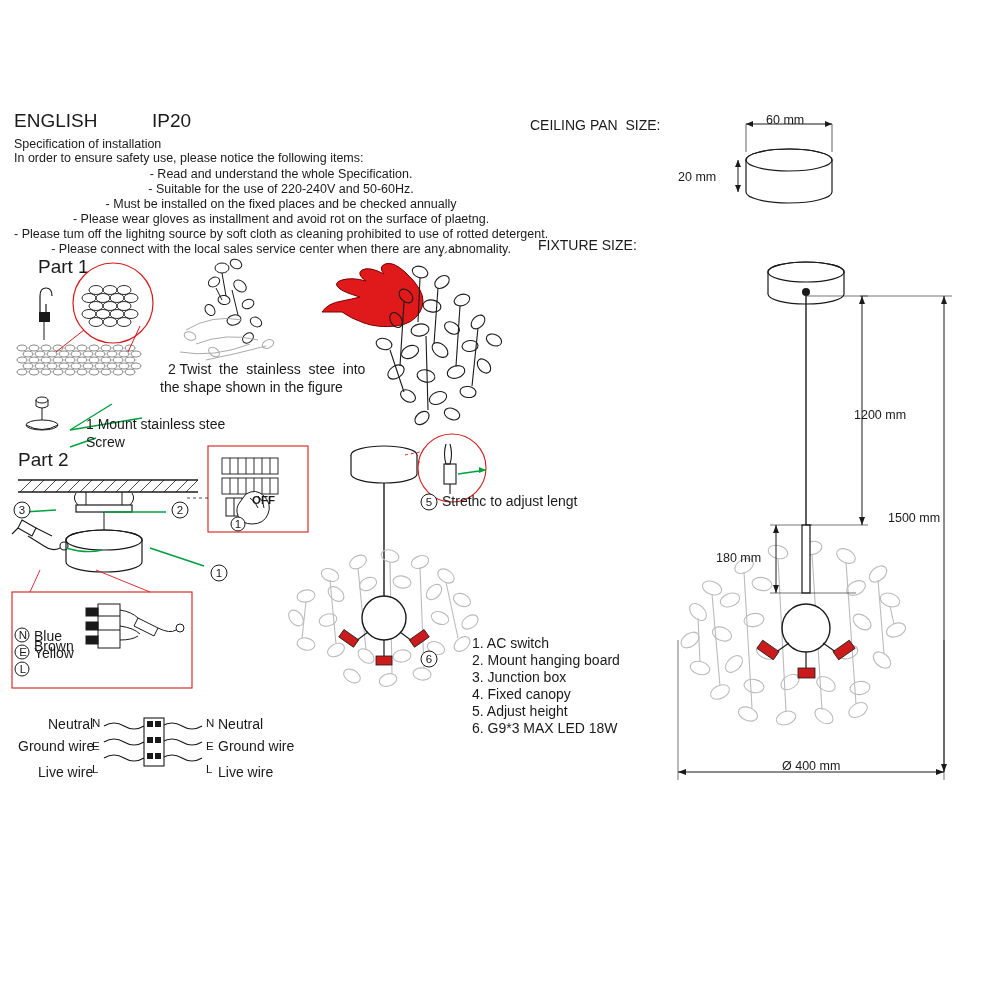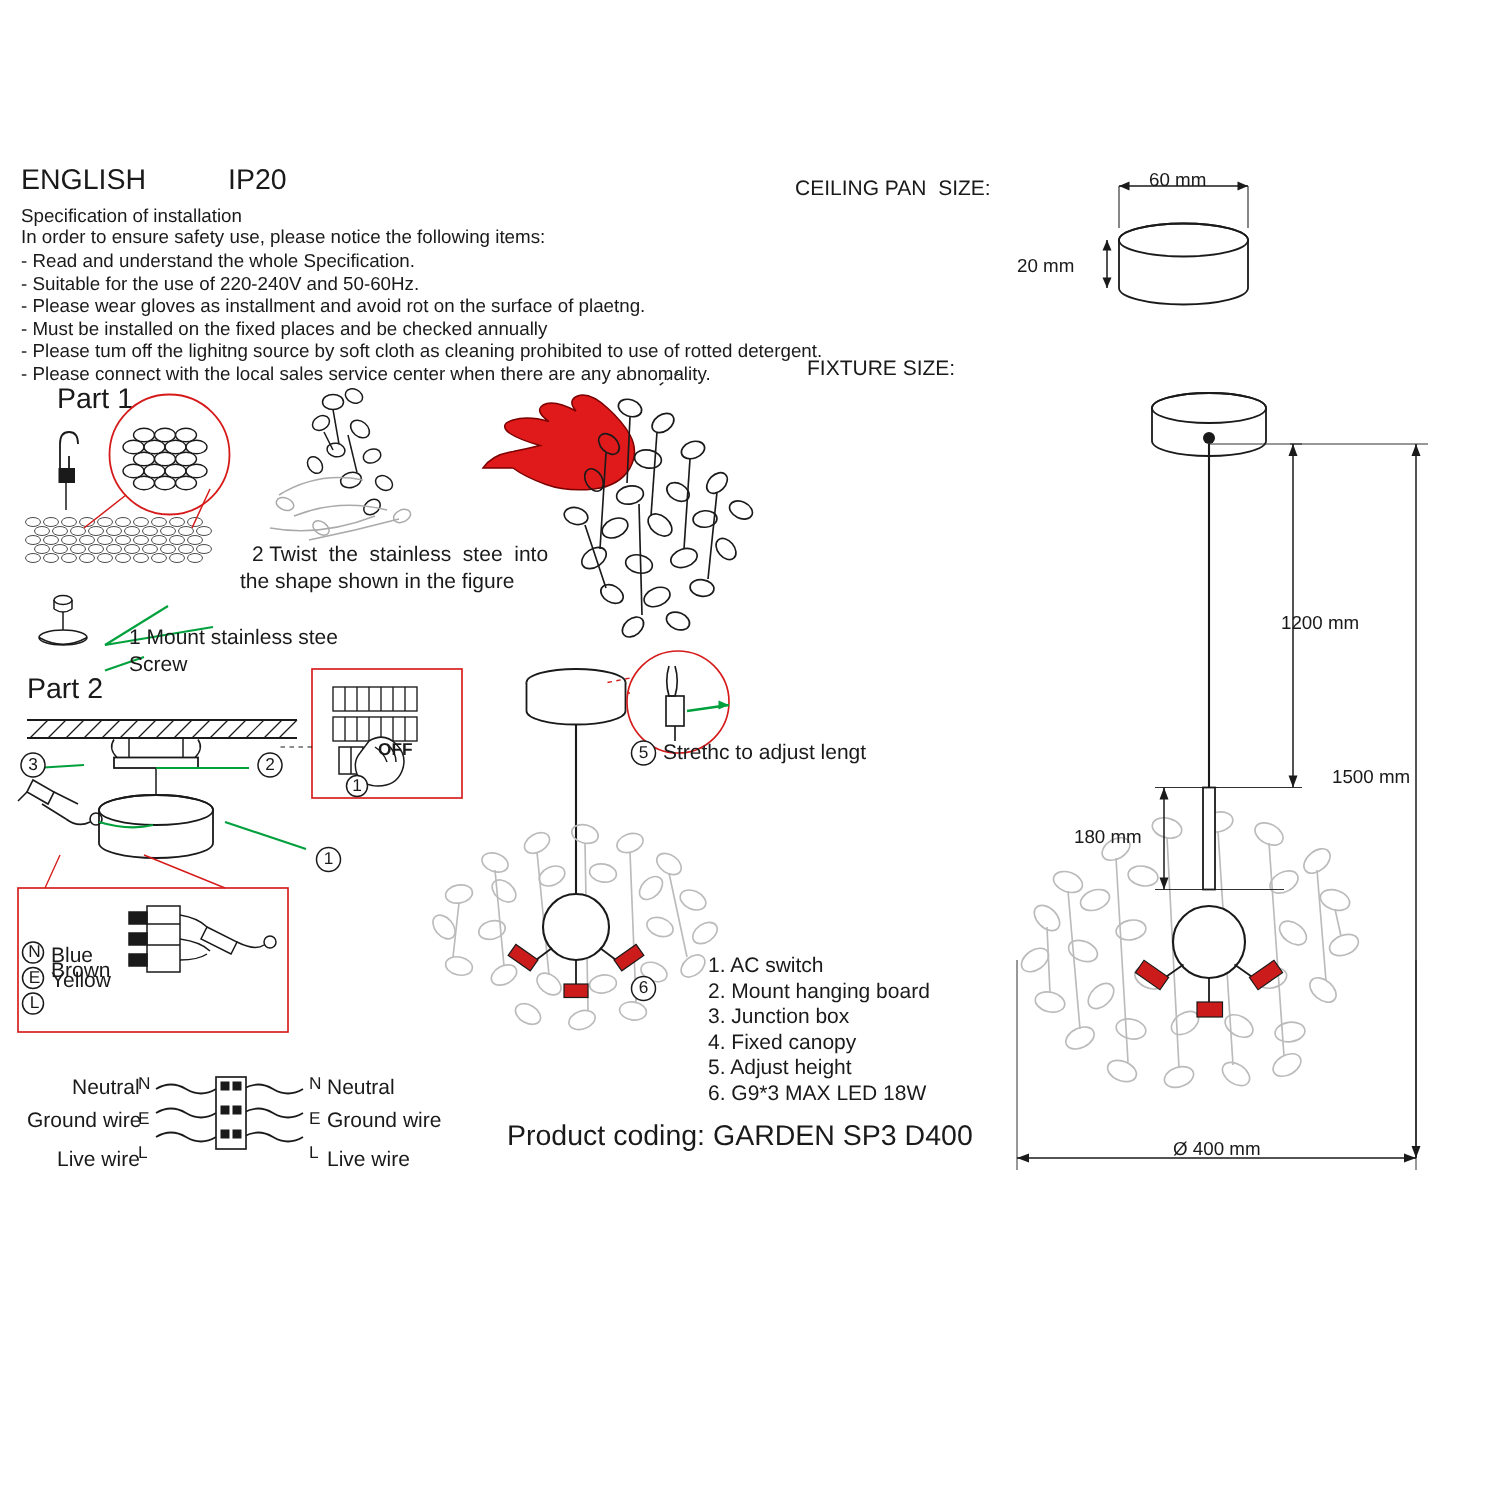--- a/index.html
+++ b/index.html
@@ -22,38 +22,38 @@
     height: 1000px;
   }
   .abs { position: absolute; }
   .txt { font-size: 12.5px; line-height: 15px; white-space: pre; }
   .txt-sm { font-size: 11.5px; line-height: 14px; white-space: pre; }
   .txt-md { font-size: 14px; white-space: pre; }
   .bold { font-weight: bold; }
   .title-big { font-size: 19px; white-space: pre; }
   .part-label { font-size: 19px; white-space: pre; }
   svg { position: absolute; left: 0; top: 0; overflow: visible; }
-  .spec-list div { white-space: pre; }
+  .spec-list div { white-space: pre; text-align: center; }
   .dimtext { font-size: 12.5px; white-space: pre; }
 </style>
 </head>
 <body>
 
 <div class="sheet">
 
   <div class="abs title-big" style="left:14px; top:110px;">ENGLISH</div>
   <div class="abs title-big" style="left:152px; top:110px;">IP20</div>
 
   <div class="abs txt" style="left:14px; top:137px;">Specification of installation</div>
   <div class="abs txt" style="left:14px; top:151px;">In order to ensure safety use, please notice the following items:</div>
   <div class="abs spec-list" style="left:14px; top:167px;">
     <div class="txt">- Read and understand the whole Specification.</div>
     <div class="txt">- Suitable for the use of 220-240V and 50-60Hz.</div>
+    <div class="txt">- Must be installed on the fixed places and be checked annually</div>
     <div class="txt">- Please wear gloves as installment and avoid rot on the surface of plaetng.</div>
-    <div class="txt">- Must be installed on the fixed places and be checked annually</div>
     <div class="txt">- Please tum off the lighitng source by soft cloth as cleaning prohibited to use of rotted detergent.</div>
     <div class="txt">- Please connect with the local sales service center when there are any abnomality.</div>
   </div>
 
   <div class="abs part-label" style="left:18px; top:256px;margin-left:20px;">Part 1</div>
 
   <svg width="1000" height="1000">
 
     <g stroke="#1a1a1a" fill="none" stroke-width="1.2">
       <path d="M40 296 q0 -8 6 -8 q6 0 6 8"></path>
@@ -428,21 +428,20 @@
 
   <div class="abs" style="left:472px; top:635px;">
     <div class="txt-md" style="line-height:17px;">1. AC switch</div>
     <div class="txt-md" style="line-height:17px;">2. Mount hanging board</div>
     <div class="txt-md" style="line-height:17px;">3. Junction box</div>
     <div class="txt-md" style="line-height:17px;">4. Fixed canopy</div>
     <div class="txt-md" style="line-height:17px;">5. Adjust height</div>
     <div class="txt-md" style="line-height:17px;">6. G9*3 MAX LED 18W</div>
   </div>
 
-  <div class="abs" style="left:338px; top:747px; font-size:19px; white-space:pre;">Product coding: GARDEN SP3 D400</div>
 
   <svg width="1000" height="1000">
     <g stroke="#1a1a1a" fill="none" stroke-width="1.2">
       <path d="M104 726 q10 -6 20 0 q10 6 20 0"></path>
       <path d="M104 742 q10 -6 20 0 q10 6 20 0"></path>
       <path d="M104 758 q10 -6 20 0 q10 6 20 0"></path>
       <path d="M162 726 q10 -6 20 0 q10 6 20 0"></path>
       <path d="M162 742 q10 -6 20 0 q10 6 20 0"></path>
       <path d="M162 758 q10 -6 20 0 q10 6 20 0"></path>
     </g>

